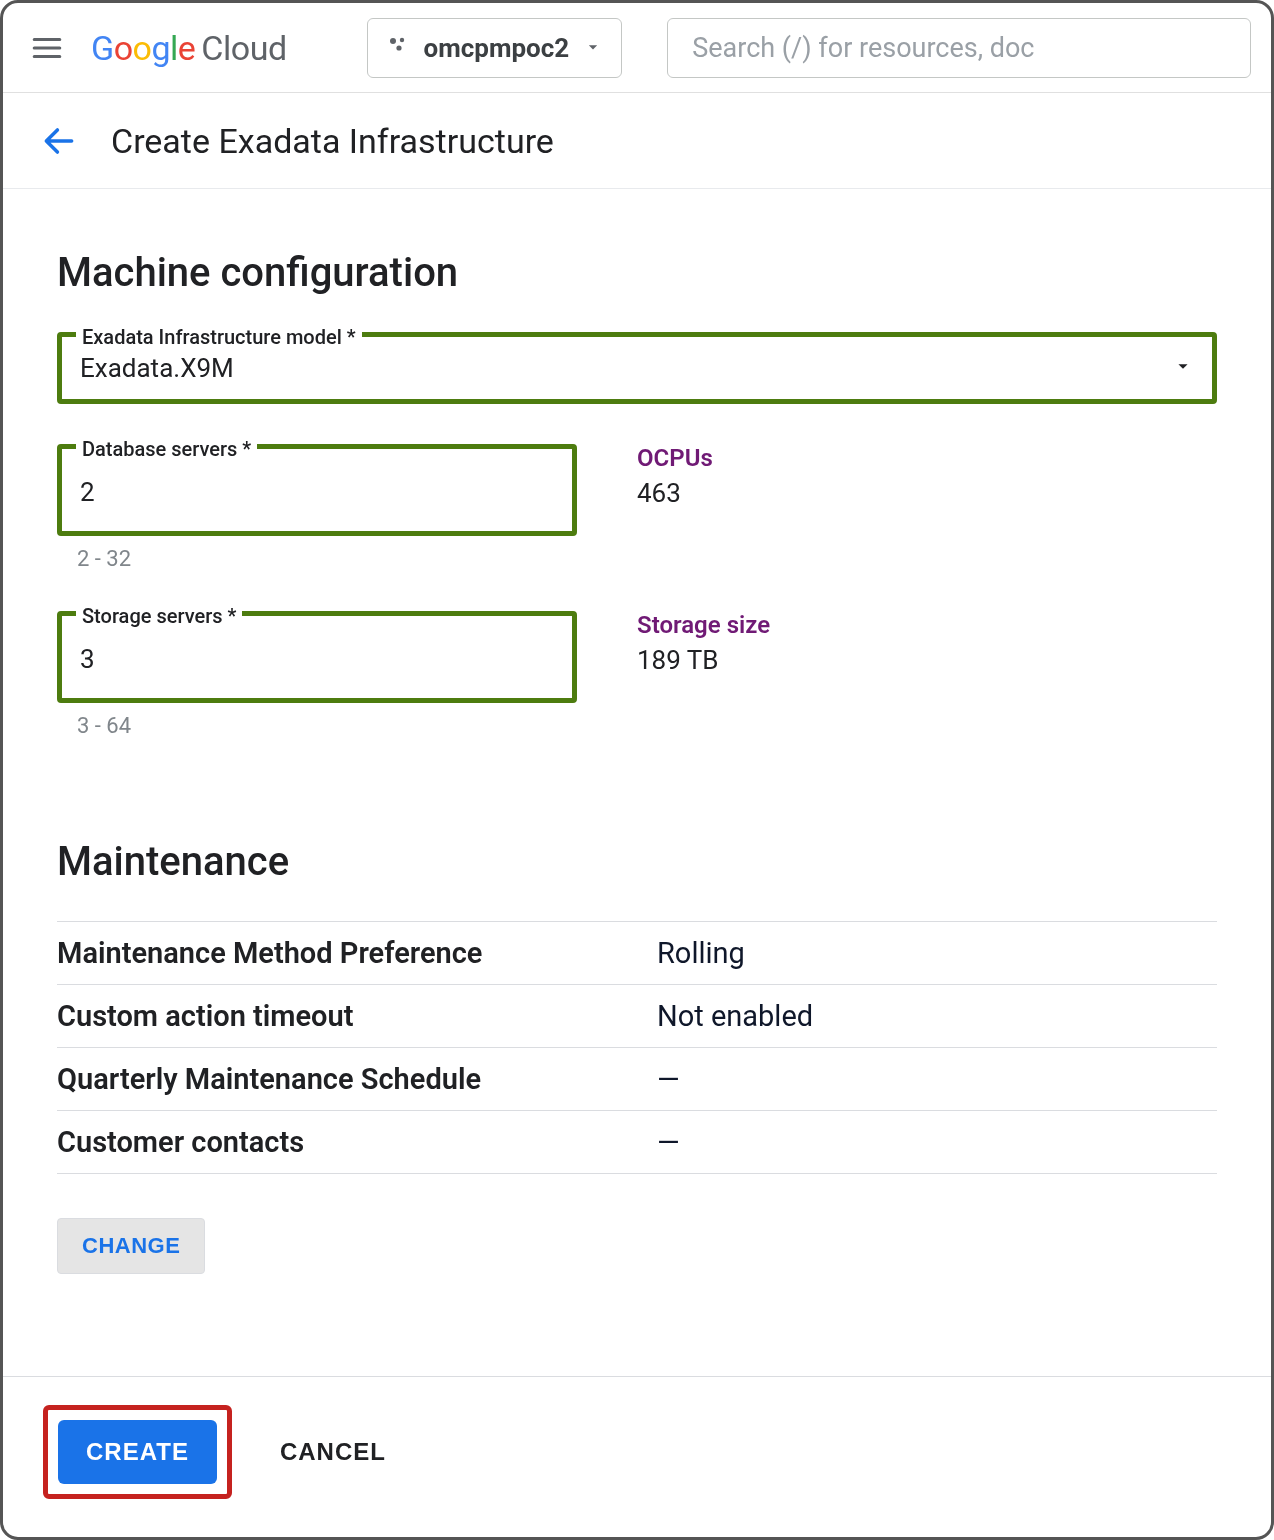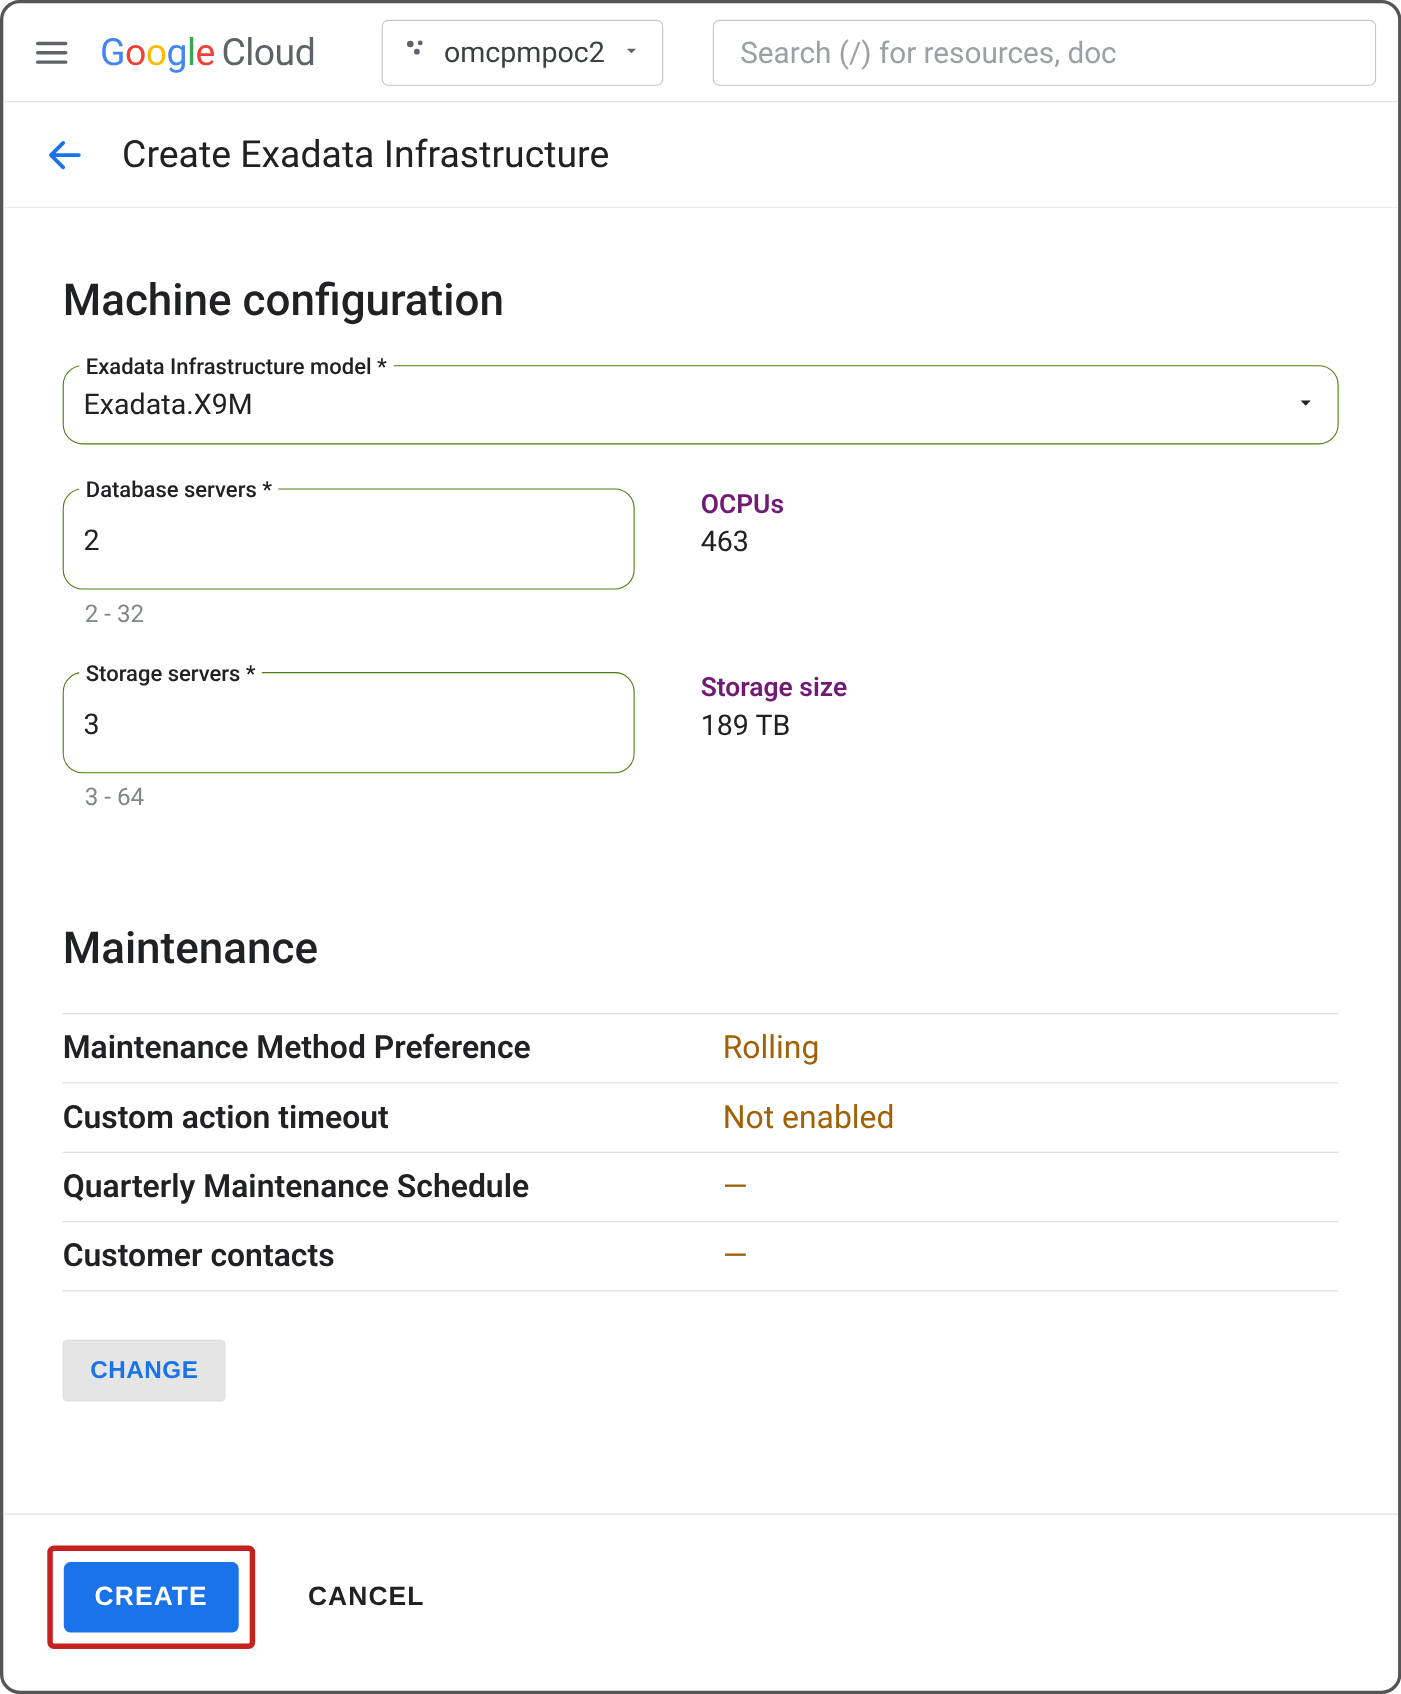--- a/index.html
+++ b/index.html
@@ -45,21 +45,22 @@
     .logo .cloud { color:#5f6368; margin-left:6px; font-weight: 400;}
     .project-selector {
       border:1px solid #c4c7c5;
       border-radius:6px;
       height:60px;
       display:flex; align-items:center;
       padding:0 18px; gap:14px;
       font-size:26px;
       color:#3c4043;
       cursor:pointer;
-      margin-left: 40px;
+      margin-left: 60px;
+      font-weight: bold;
     }
     .project-selector .proj-icon svg{ width:24px; height:24px; }
     .project-selector .caret svg{ width:20px; height:20px; fill:#5f6368;}
     .search-box {
       flex:1;
       border:1px solid #c4c7c5;
       border-radius:6px;
       height:60px;
       display:flex; align-items:center;
       padding:0 24px;
@@ -90,22 +91,22 @@
     }
     h2.section-title {
       font-size:40px;
       font-weight:500;
       color:#202124;
       margin-bottom: 36px;
     }
     
     .field-outline {
       position:relative;
-      border:1px solid #4d7c0f;
-      border-radius:18px;
+      border:5px solid #4d7c0f;
+      border-radius:4px;
       padding: 18px 18px 14px 18px;
       margin-bottom: 10px;
     }
     .field-outline .floating-label {
       position:absolute;
       top:-12px; left:14px;
       background:#fff;
       padding:0 6px;
       font-size:20px;
       color:#202124;
@@ -130,21 +131,21 @@
     .input-col .field-outline .value-input { font-size:26px; color:#202124;}
     .helper { font-size:22px; color:#80868b; margin: 10px 0 0 20px;}
     .readout .ro-label { font-size:24px; font-weight:600; color:#701a75; margin-bottom:6px;}
     .readout .ro-value { font-size:26px; color:#202124;}
     
     .maintenance { margin-top: 100px;}
     .maint-table { width:100%; margin-top: 20px;}
     .maint-row { display:flex; border-top:1px solid #dadce0; padding:14px 0; font-size:29px;}
     .maint-row:last-child { border-bottom:1px solid #dadce0;}
     .maint-label { flex:0 0 600px; font-weight:600; color:#202124;}
-    .maint-value { color:#a16207;}
+    .maint-value { color:#0f172a;}
     .change-btn {
       margin-top: 44px;
       display:inline-flex;
       border:1px solid #dadce0;
       border-radius:4px;
       padding:14px 24px;
       color:#1a73e8;
       font-size:22px;
       font-weight:600;
       letter-spacing:0.5px;

